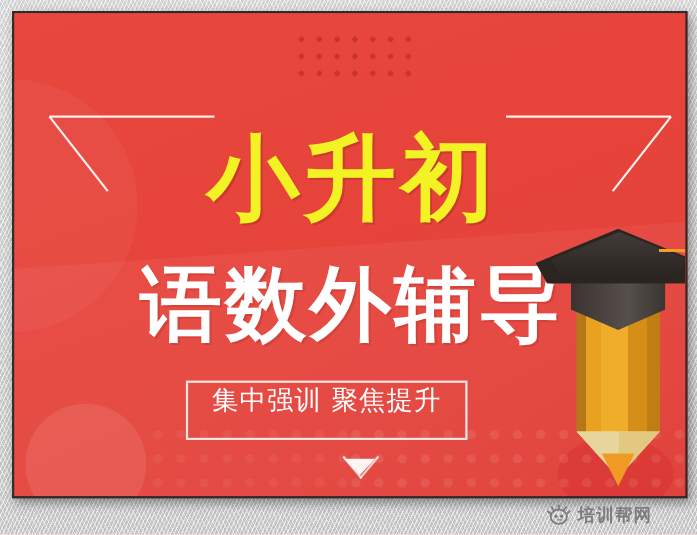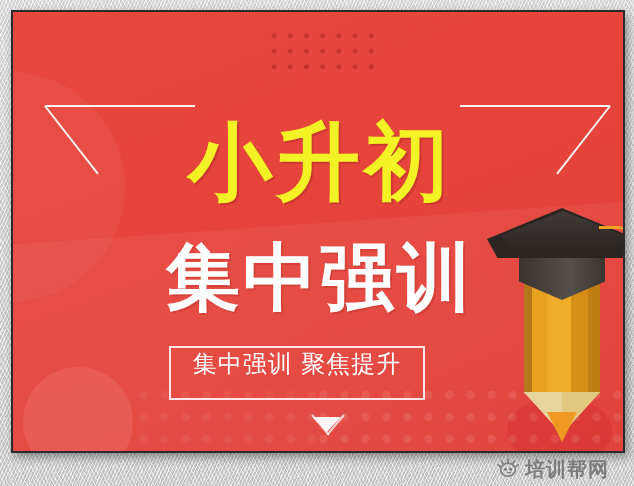--- a/index.html
+++ b/index.html
@@ -333,21 +333,21 @@
     align-items: center;
     gap: 6px;
   }
   .wm-icon {
     position: relative;
     width: 22px;
     height: 22px;
   }
   .wm-text {
     color: #7c7c7c;
-    font-size: 20px;
+    font-size: 16px;
     font-weight: bold;
     letter-spacing: 1px;
     line-height: 1;
     white-space: nowrap;
   }
 </style>
 </head>
 <body>
 
 <div id="stage">
@@ -370,21 +370,21 @@
         <div class="dline"></div>
       </div>
 
       <div class="bracket bracket-right">
         <div class="hline"></div>
         <div class="dline"></div>
       </div>
 
       <div class="headline-1">小升初</div>
 
-      <div class="headline-2">集中强训</div>
+      <div class="headline-2">语数外辅导</div>
 
       <div class="subtitle-box">
         <span class="subtitle-text">集中强训  聚焦提升</span>
       </div>
 
       <div class="chevron-wrap">
         <div class="chev-tri"></div>
         <div class="chev-v-a"></div>
         <div class="chev-v-b"></div>
       </div>

